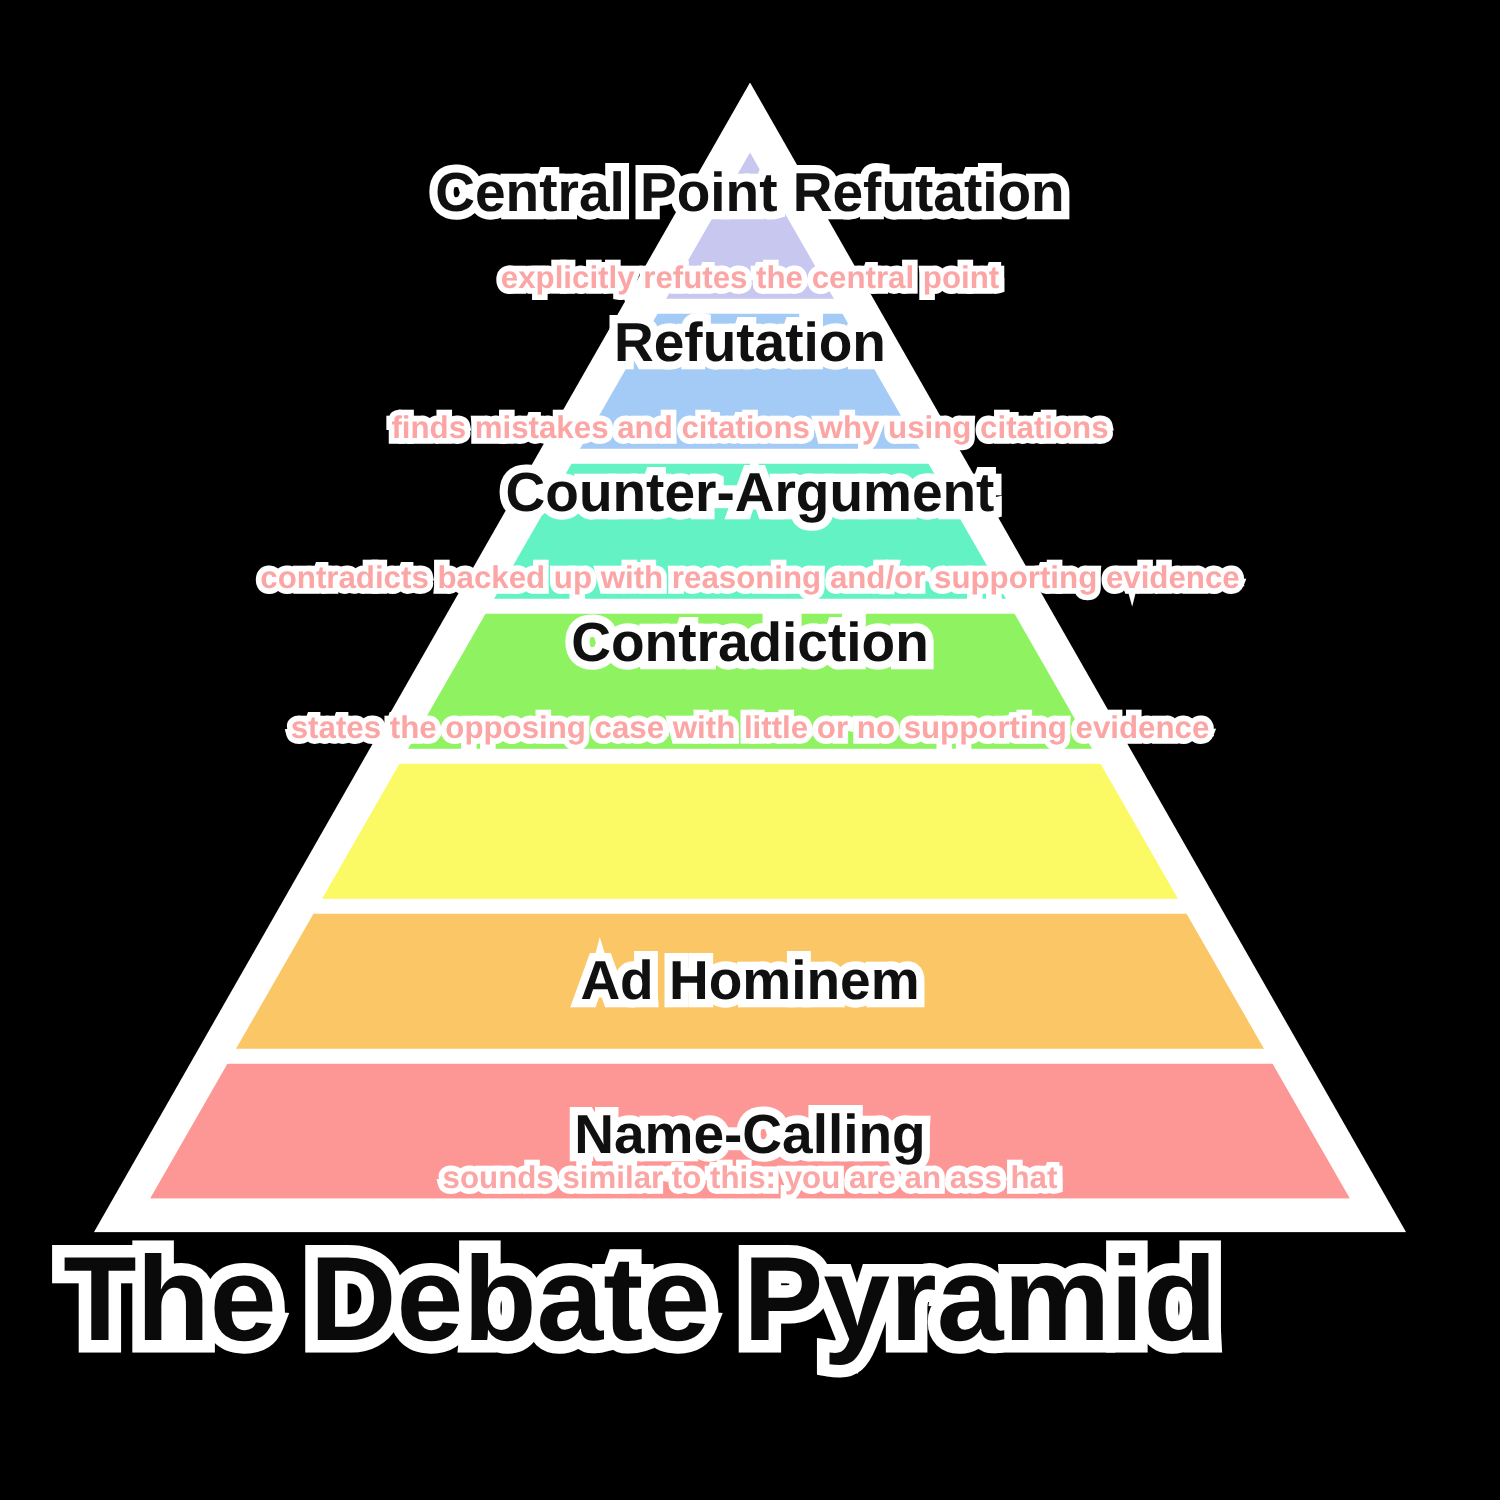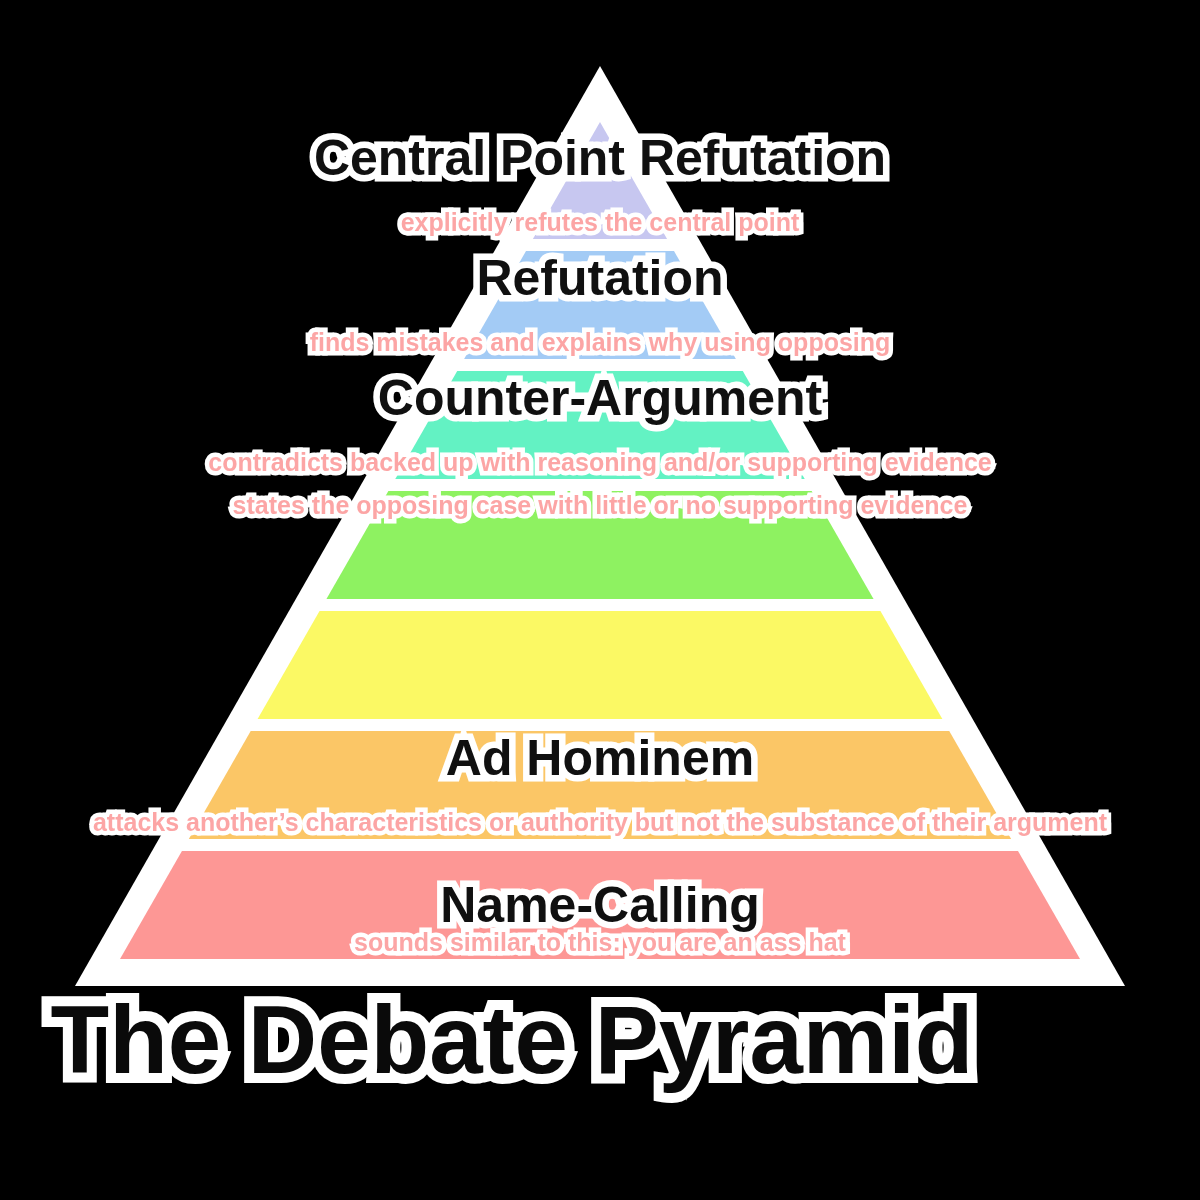--- a/index.html
+++ b/index.html
@@ -60,25 +60,25 @@
     align-items: center;
     text-align: center;
     padding: 2px 0 4px 0;
     box-sizing: border-box;
   }
   .label-0 { top: 131px; }
   .label-1 { top: 251px; gap: 17px; }
   .label-2 { top: 371px; }
   .label-3 { top: 491px; }
   .label-4 { top: 611px; }
-  .label-5 { top: 731px; text-align: center; }
+  .label-5 { top: 761px; text-align: center; }
   .label-6 { top: 851px; justify-content: flex-end; }
 
   .level-heading {
-    font-size: 50px;
+    font-size: 44px;
     font-weight: 700;
     color: #101010;
     line-height: 1.0;
     letter-spacing: 0px;
     -webkit-text-stroke: 13px #ffffff;
     paint-order: stroke fill;
     white-space: nowrap;
   }
   .level-desc {
     font-size: 25px;
@@ -122,32 +122,32 @@
     <div class="band band-6" style="background: rgb(253, 151, 149);"></div>
   </div>
 
   <div class="labels">
     <div class="level-label label-0">
       <div class="level-heading">Central Point Refutation</div>
       <div class="level-desc">explicitly refutes the central point</div>
     </div>
     <div class="level-label label-1">
       <div class="level-heading">Refutation</div>
-      <div class="level-desc">finds mistakes and explains why using opposing</div>
+      <div class="level-desc">finds mistakes and citations why using citations</div>
     </div>
     <div class="level-label label-2">
       <div class="level-heading">Counter-Argument</div>
       <div class="level-desc">contradicts backed up with reasoning and/or supporting evidence</div>
     </div>
     <div class="level-label label-3">
+      <div class="level-heading">Contradiction</div>
       <div class="level-desc">states the opposing case with little or no supporting evidence</div>
     </div>
     <div class="level-label label-5">
       <div class="level-heading">Ad Hominem</div>
-      <div class="level-desc">attacks another’s characteristics or authority but not the substance of their argument</div>
     </div>
     <div class="level-label label-6">
       <div class="level-heading">Name-Calling</div>
       <div class="level-desc">sounds similar to this: you are an ass hat</div>
     </div>
   </div>
 
   <div class="diagram-title">The Debate Pyramid</div>
 
 </div>

